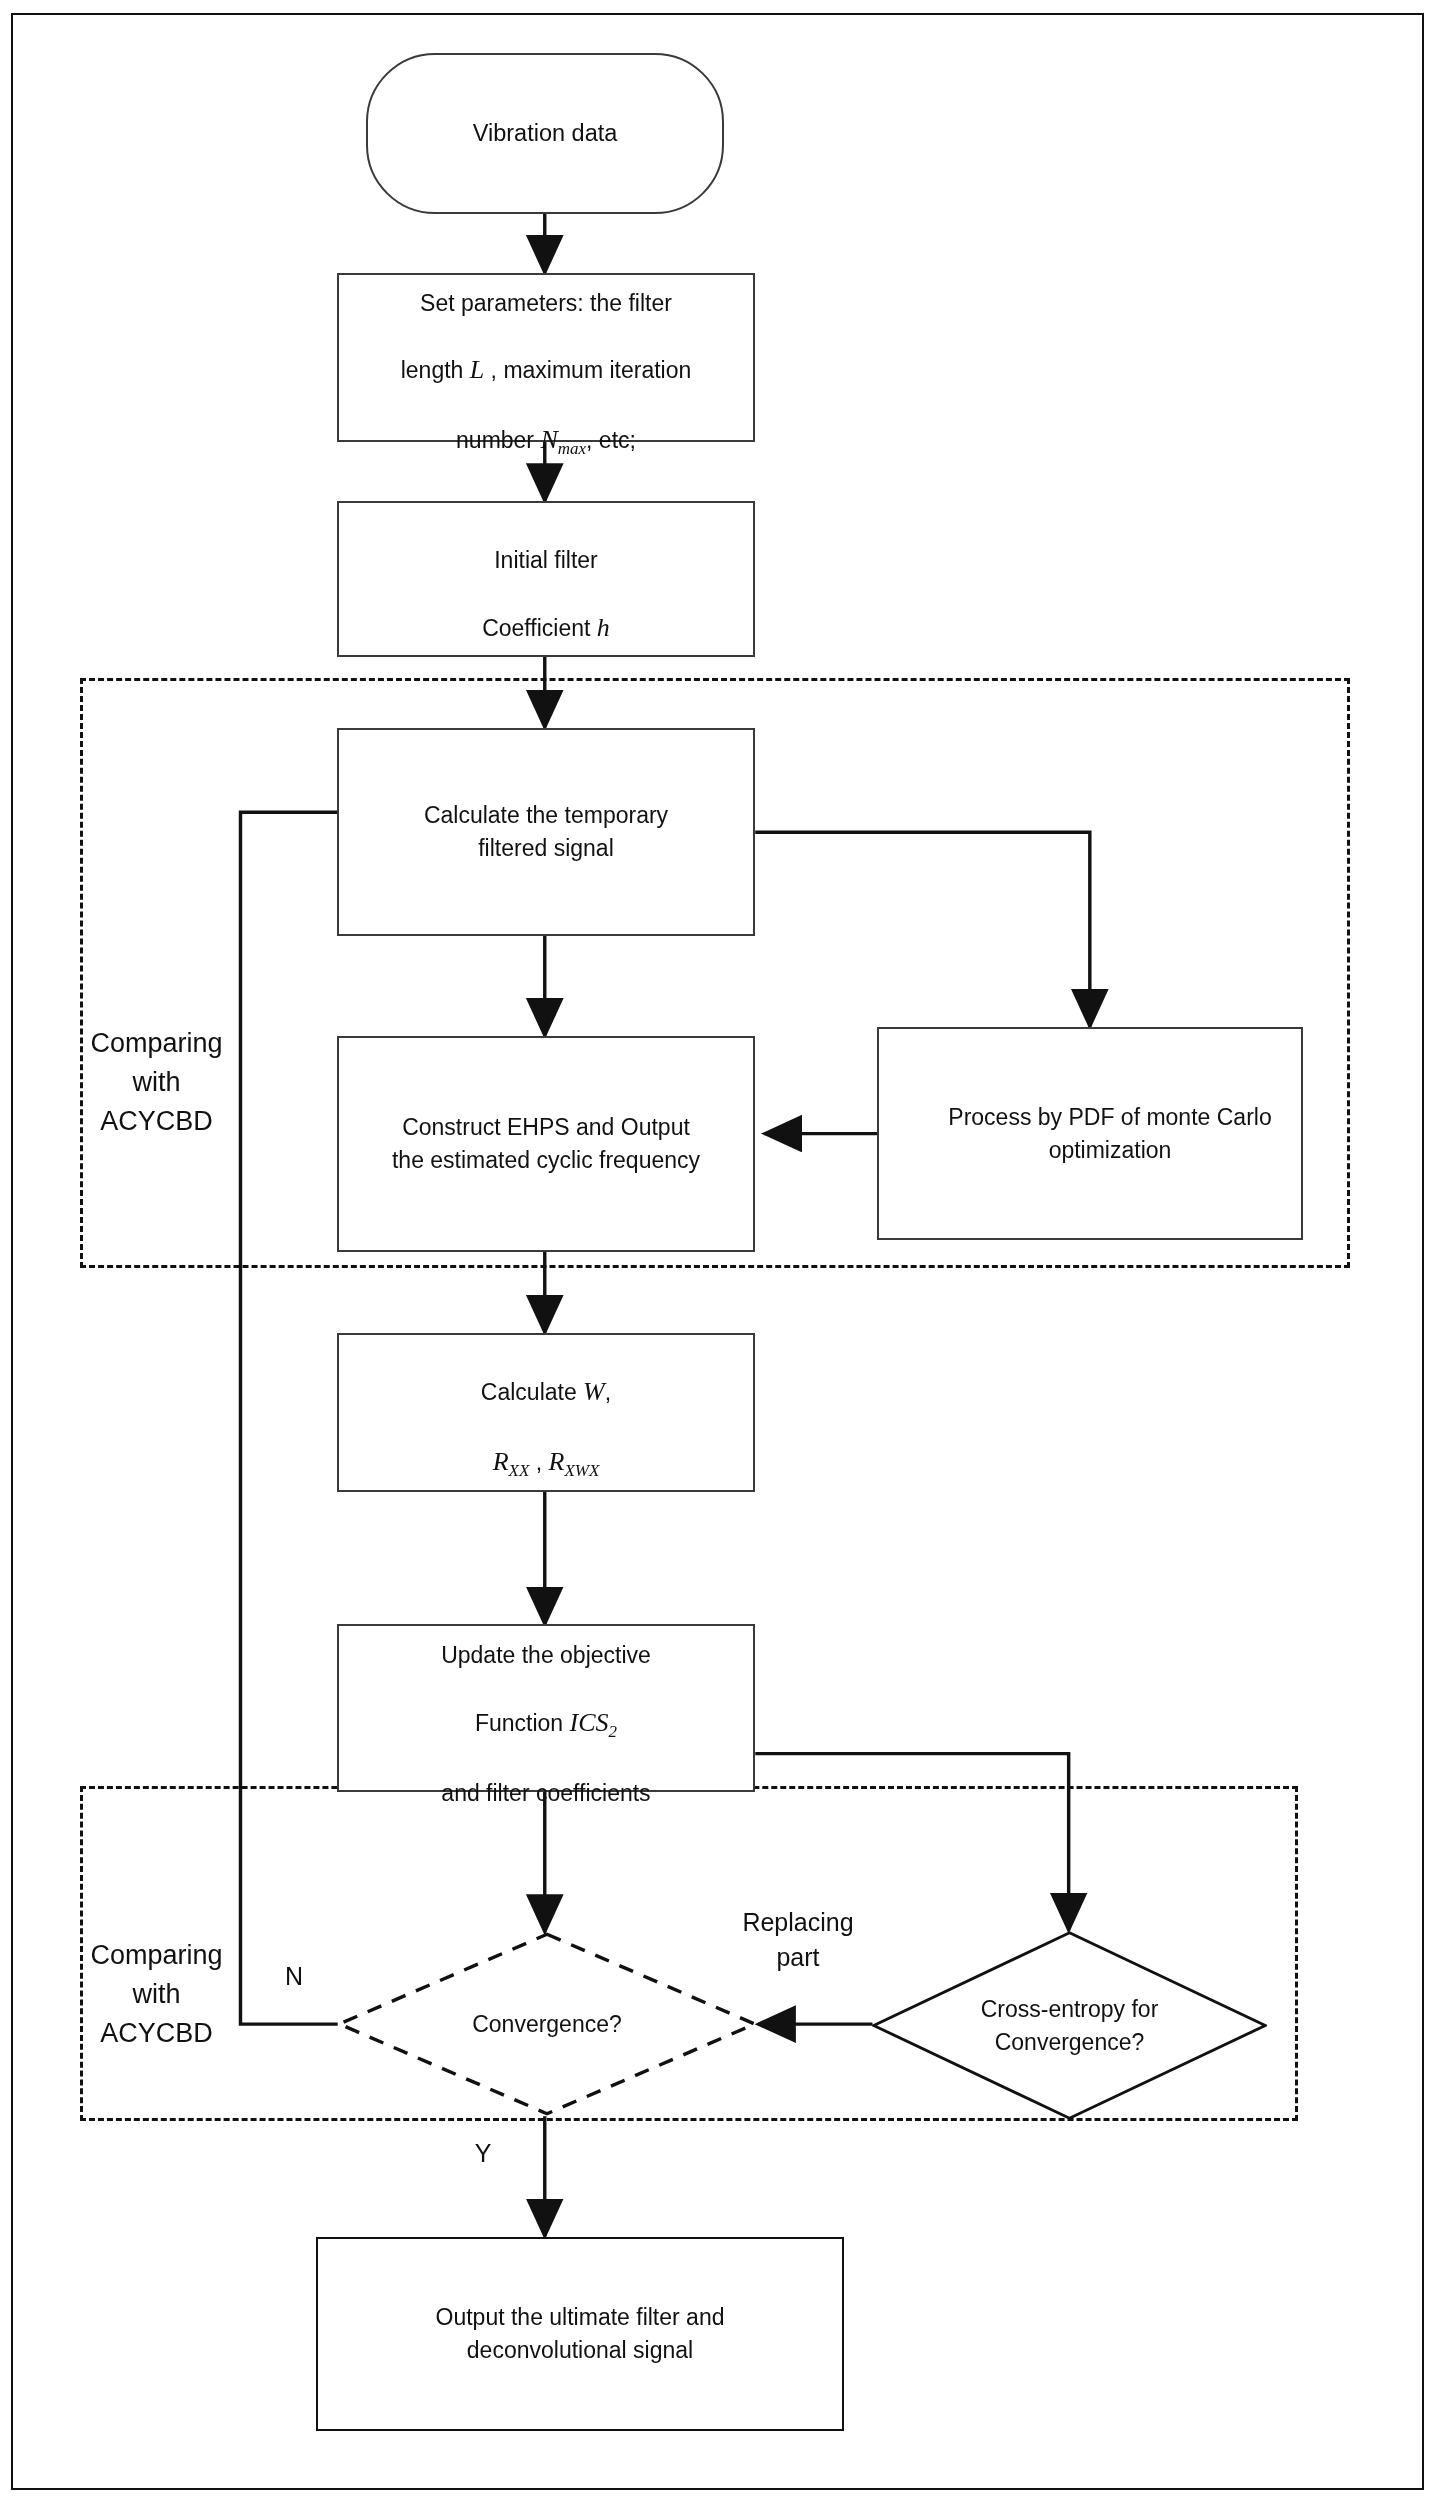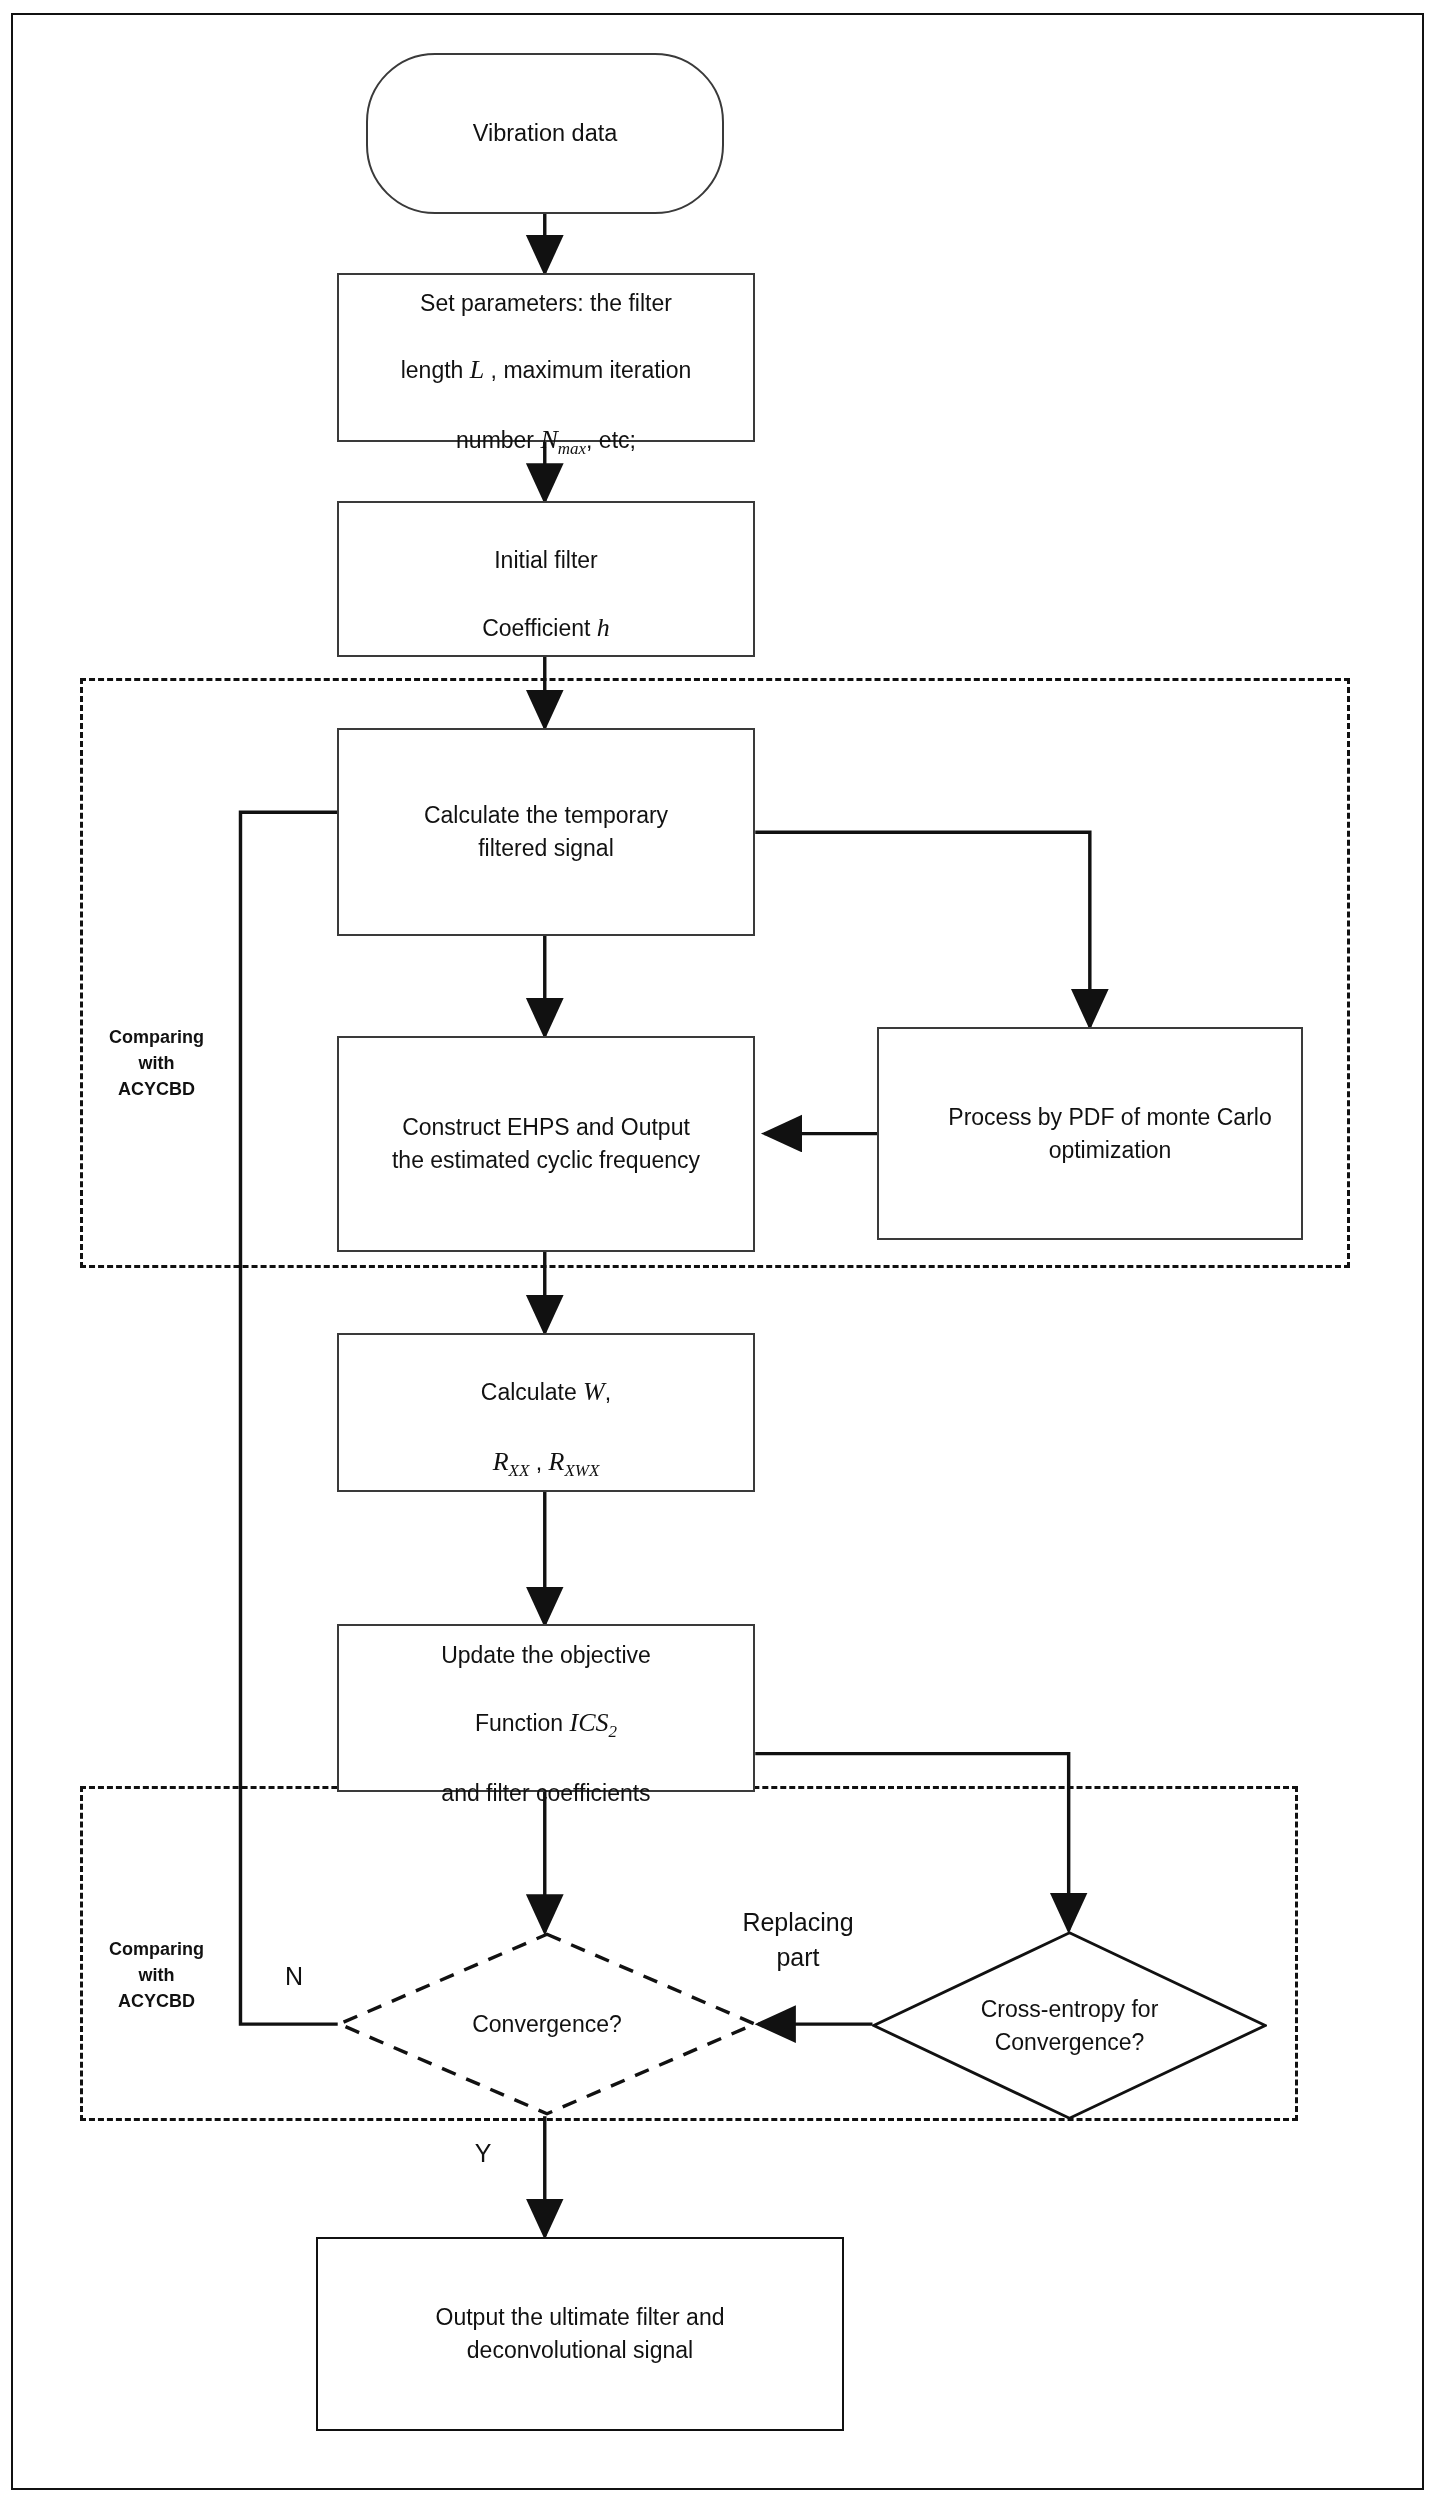--- a/index.html
+++ b/index.html
@@ -53,28 +53,27 @@
   .mathi sub{font-size:17px; font-style:italic;}
   .dashbox{
     position:absolute;
     box-sizing:border-box;
     border:3.4px dashed #111111;
     background:transparent;
     z-index:1;
   }
   .grouplabel{
     position:absolute;
-    font-size:18px;
+    font-size:27px;
     color:#111111;
     text-align:center;
     line-height:1.45;
     white-space:pre-line;
     z-index:4;
     background:#ffffff;
-    font-weight:bold;
   }
   .edgelabel{
     position:absolute;
     font-size:25px;
     color:#111111;
     text-align:center;
     line-height:1.4;
     white-space:pre-line;
     z-index:5;
     background:#ffffff;

